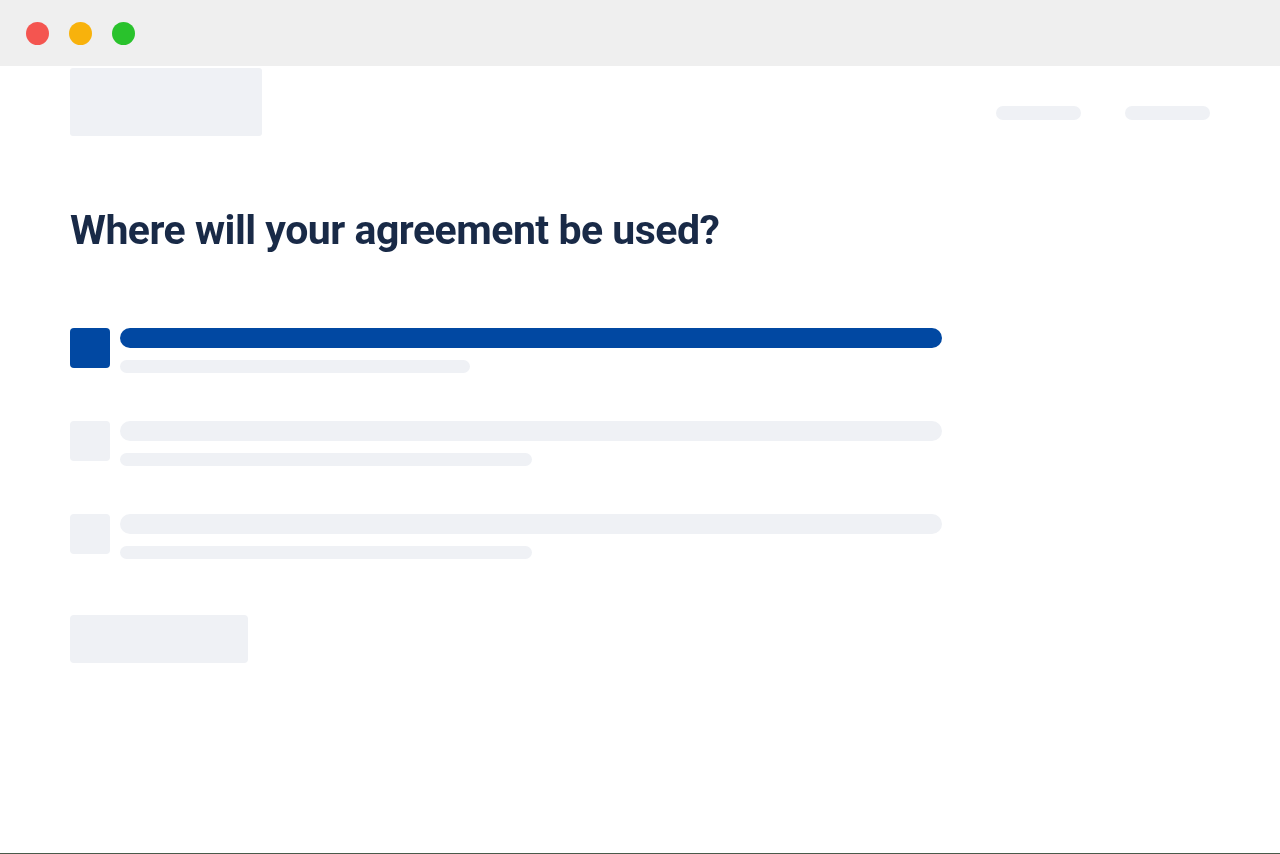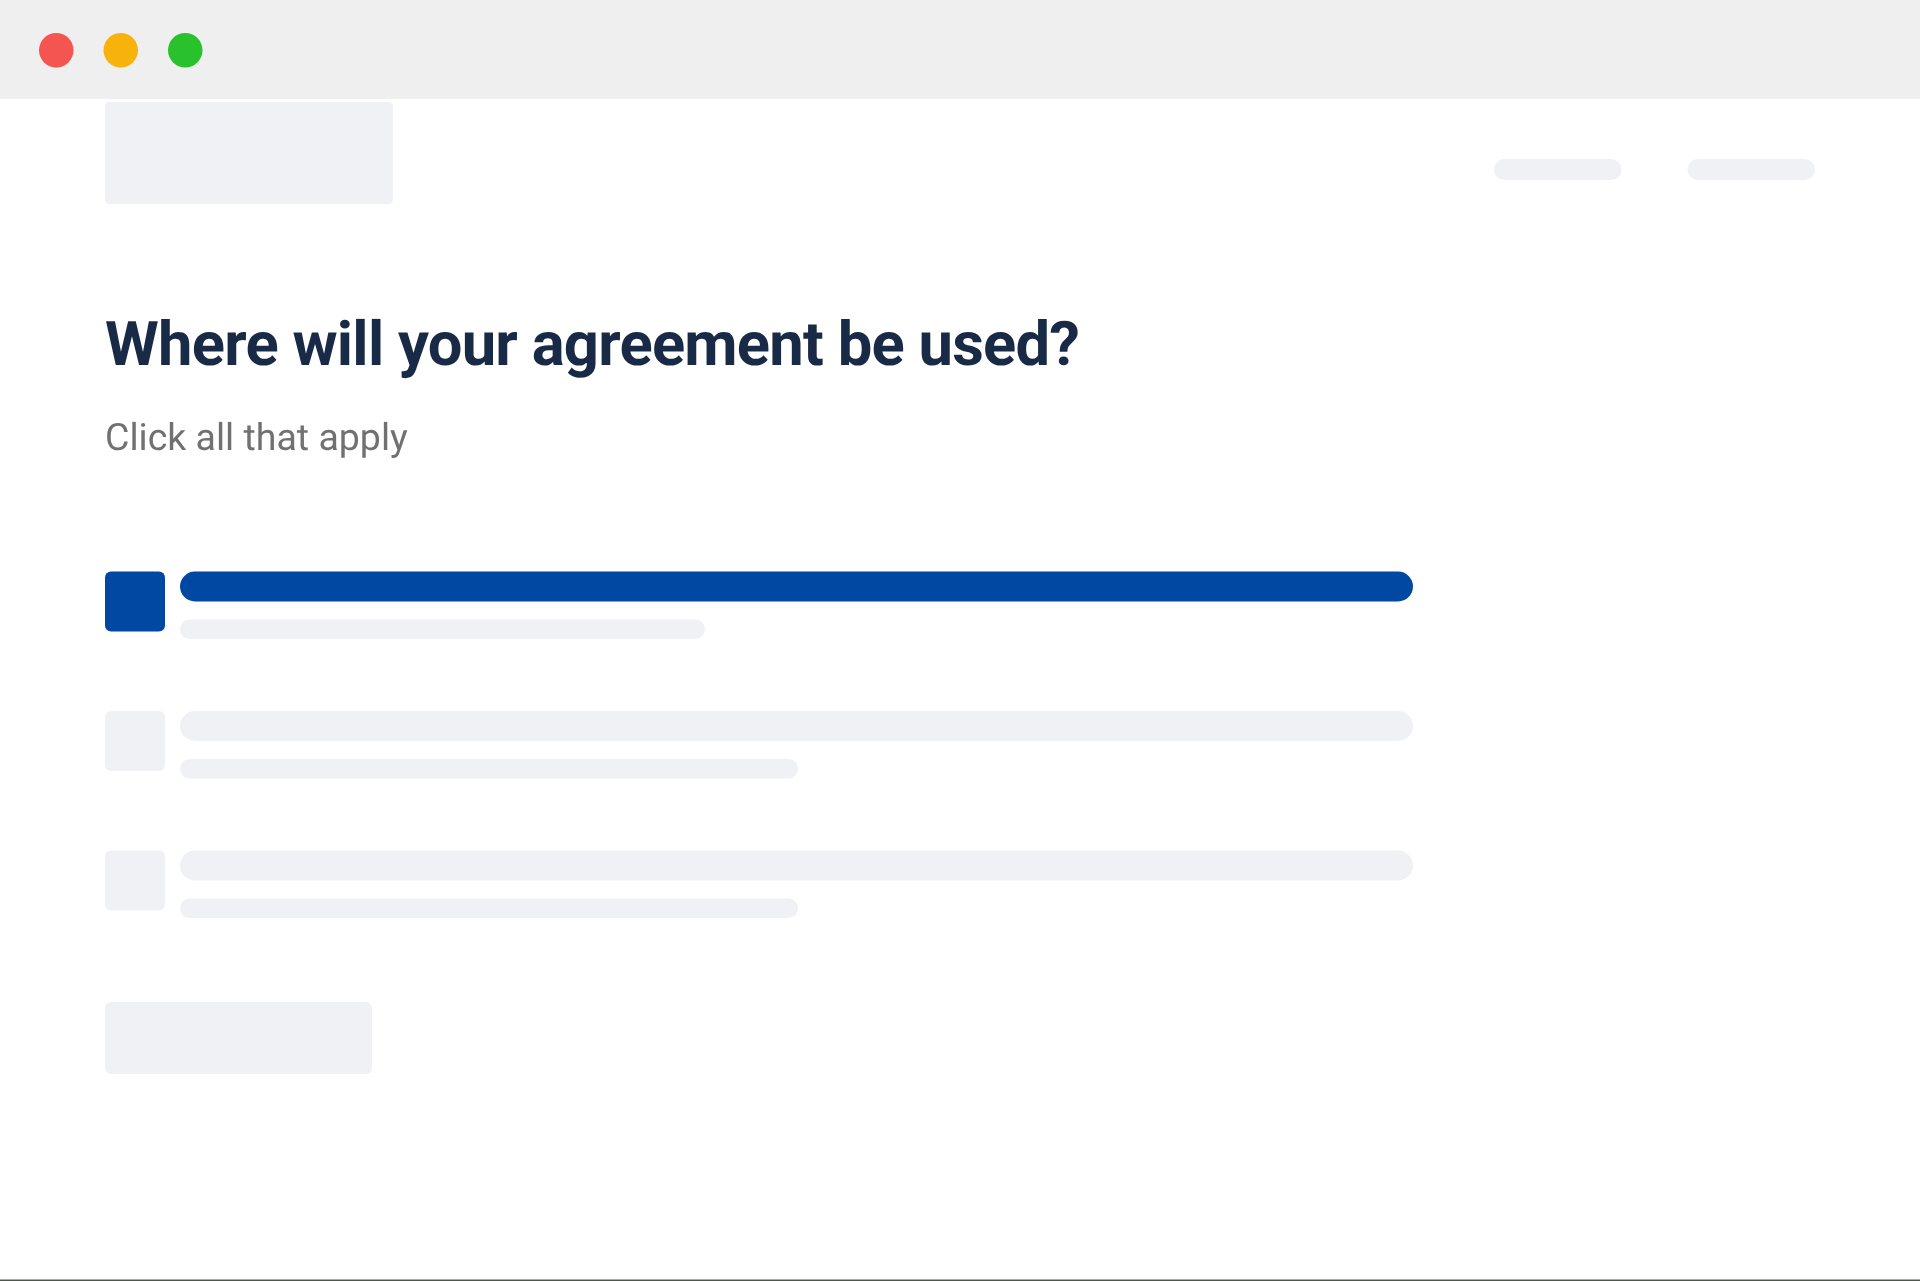--- a/index.html
+++ b/index.html
@@ -159,21 +159,20 @@
 
     <div class="top-row">
       <div class="logo-placeholder"></div>
       <div class="nav-items">
         <div class="nav-pill a"></div>
         <div class="nav-pill b"></div>
       </div>
     </div>
 
     <h1 class="heading">Where will your agreement be used?</h1>
-    <p class="subheading">Click all that apply</p>
 
     <div class="options">
 
       <div class="option-row">
         <div class="checkbox checked"></div>
         <div class="option-text">
           <div class="line primary-selected"></div>
           <div class="line secondary w-350"></div>
         </div>
       </div>

